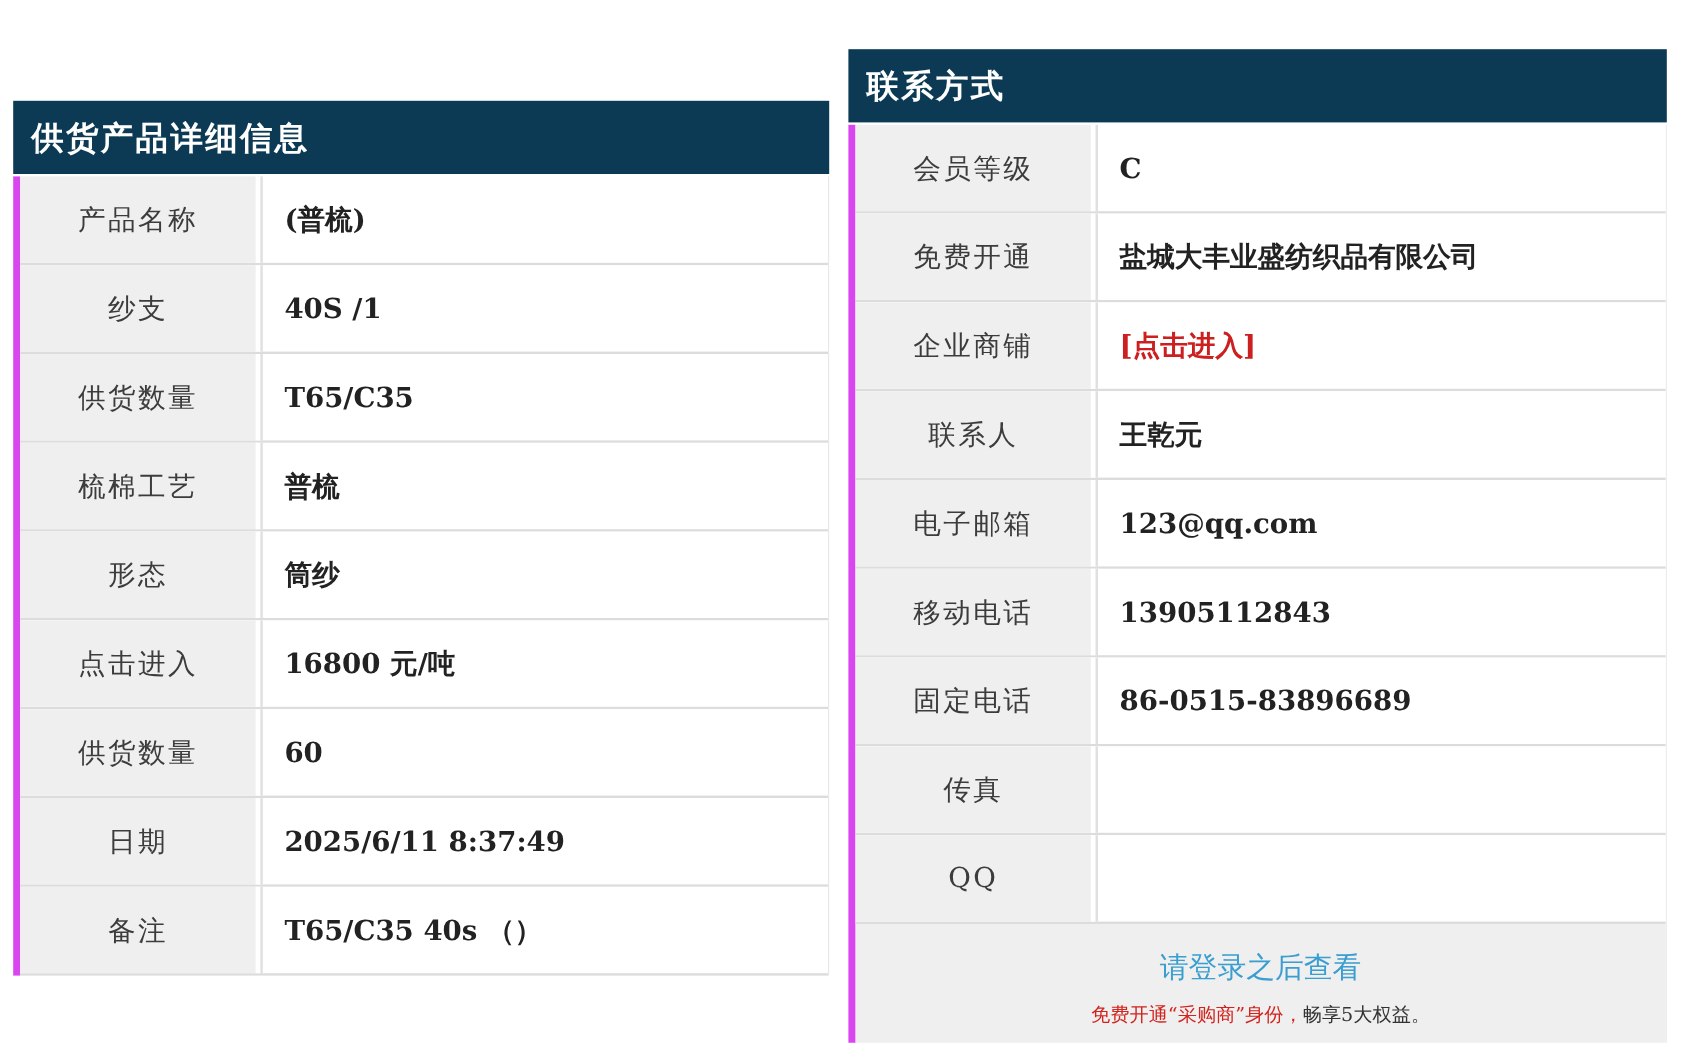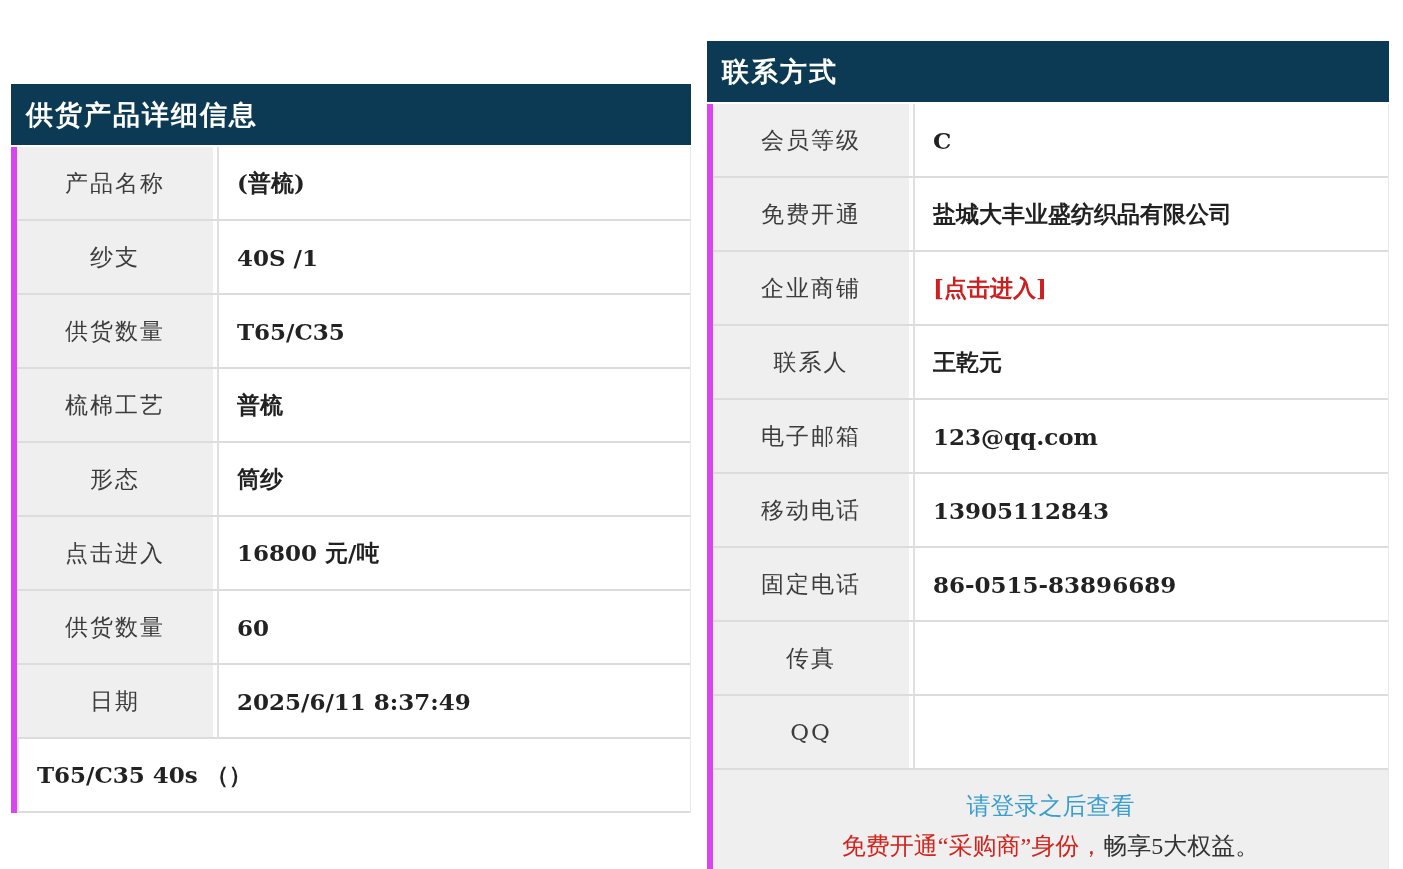--- a/index.html
+++ b/index.html
@@ -84,24 +84,23 @@
     text-align: center;
     padding-top: 16px;
   }
   .login-line {
     color: var(--login-blue, #3a9ed0);
     font-size: 24px;
     line-height: 40px;
     cursor: pointer;
   }
   .promo-line {
-    font-size: 24px;
+    font-size: 16px;
     line-height: 40px;
     color: #333333;
-    font-family: Liberation Serif, serif;
   }
   .promo-red {
     color: var(--promo-red, #d2231d);
     cursor: pointer;
   }
 </style>
 </head>
 <body>
 
 <div class="page">
@@ -135,20 +134,21 @@
       </div>
       <div class="row">
         <div class="cell label">供货数量</div>
         <div class="cell value">60</div>
       </div>
       <div class="row">
         <div class="cell label">日期</div>
         <div class="cell value">2025/6/11 8:37:49</div>
       </div>
       <div class="row">
+        <div class="cell label">备注</div>
         <div class="cell value">T65/C35 40s （）</div>
       </div>
     </div>
   </div>
 
   <div class="panel right">
     <div class="panel-header">联系方式</div>
     <div class="panel-body">
       <div class="row">
         <div class="cell label">会员等级</div>

